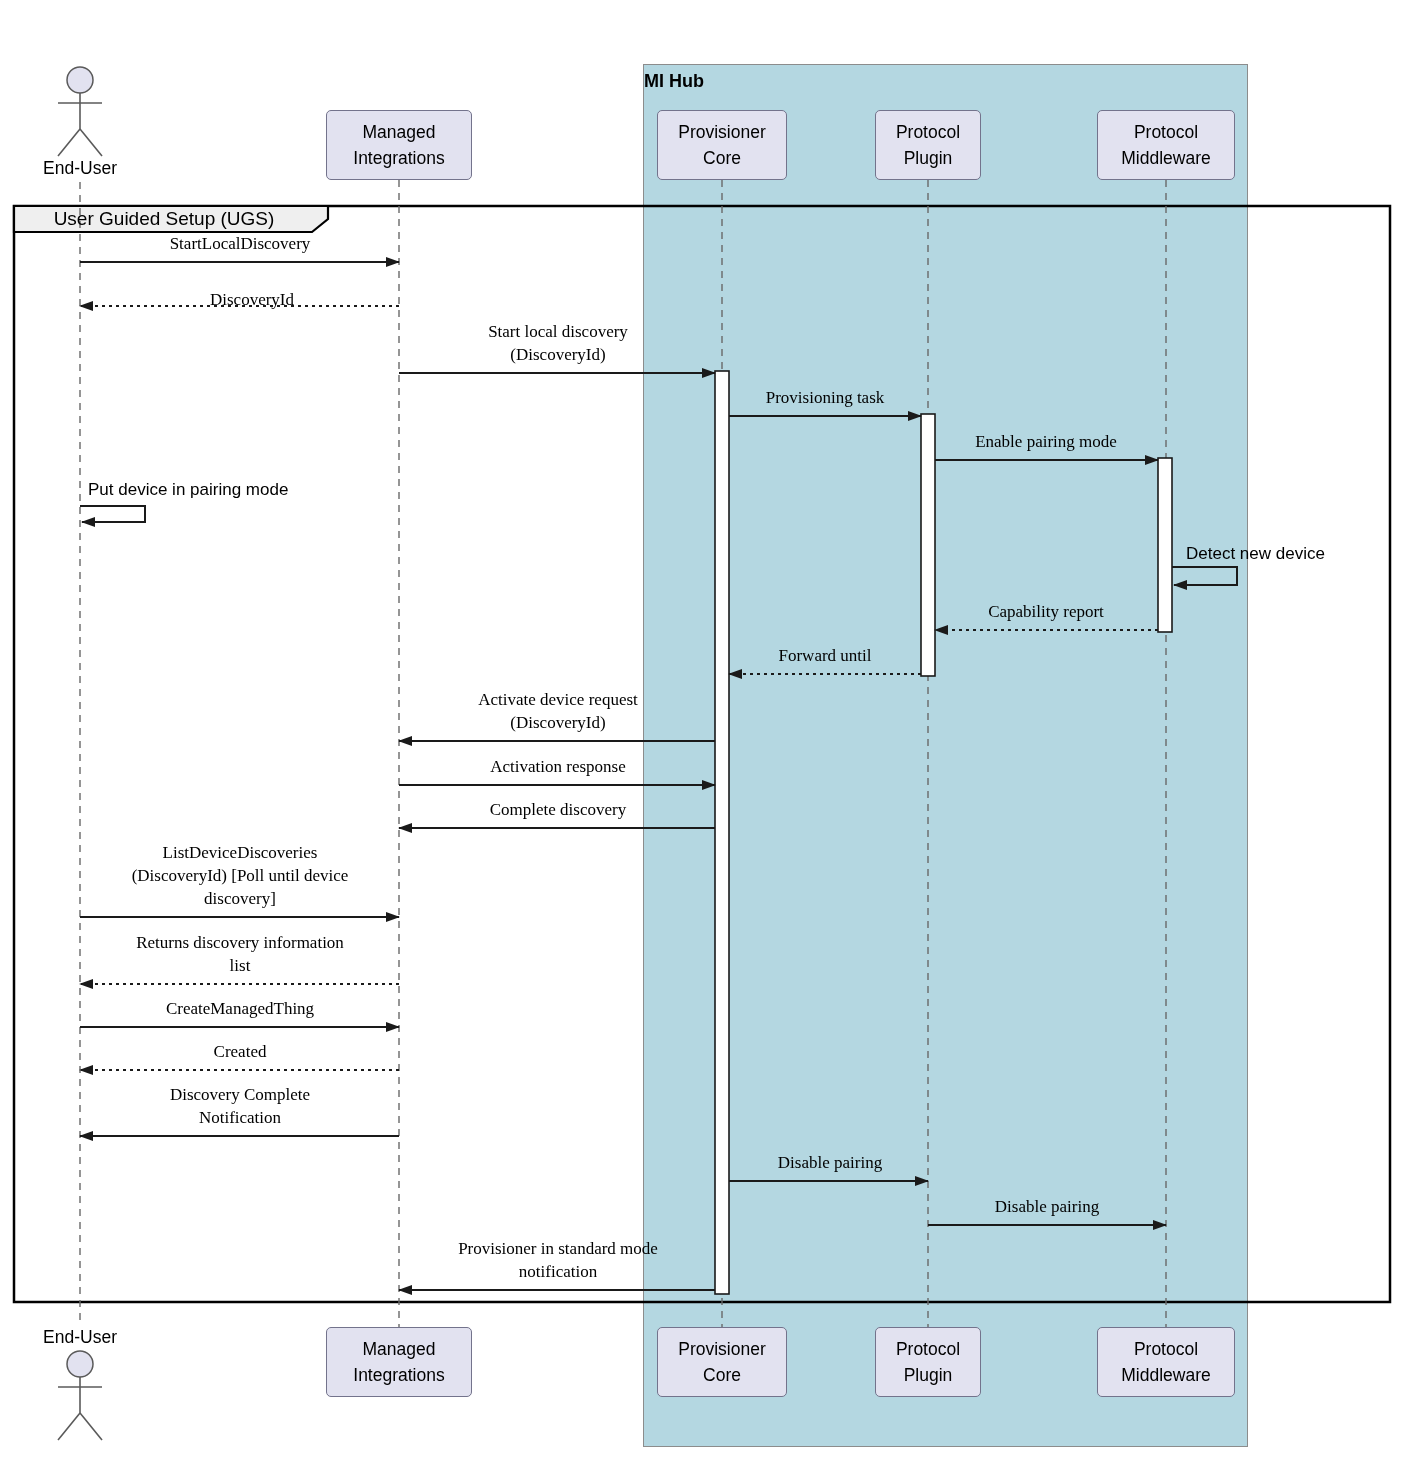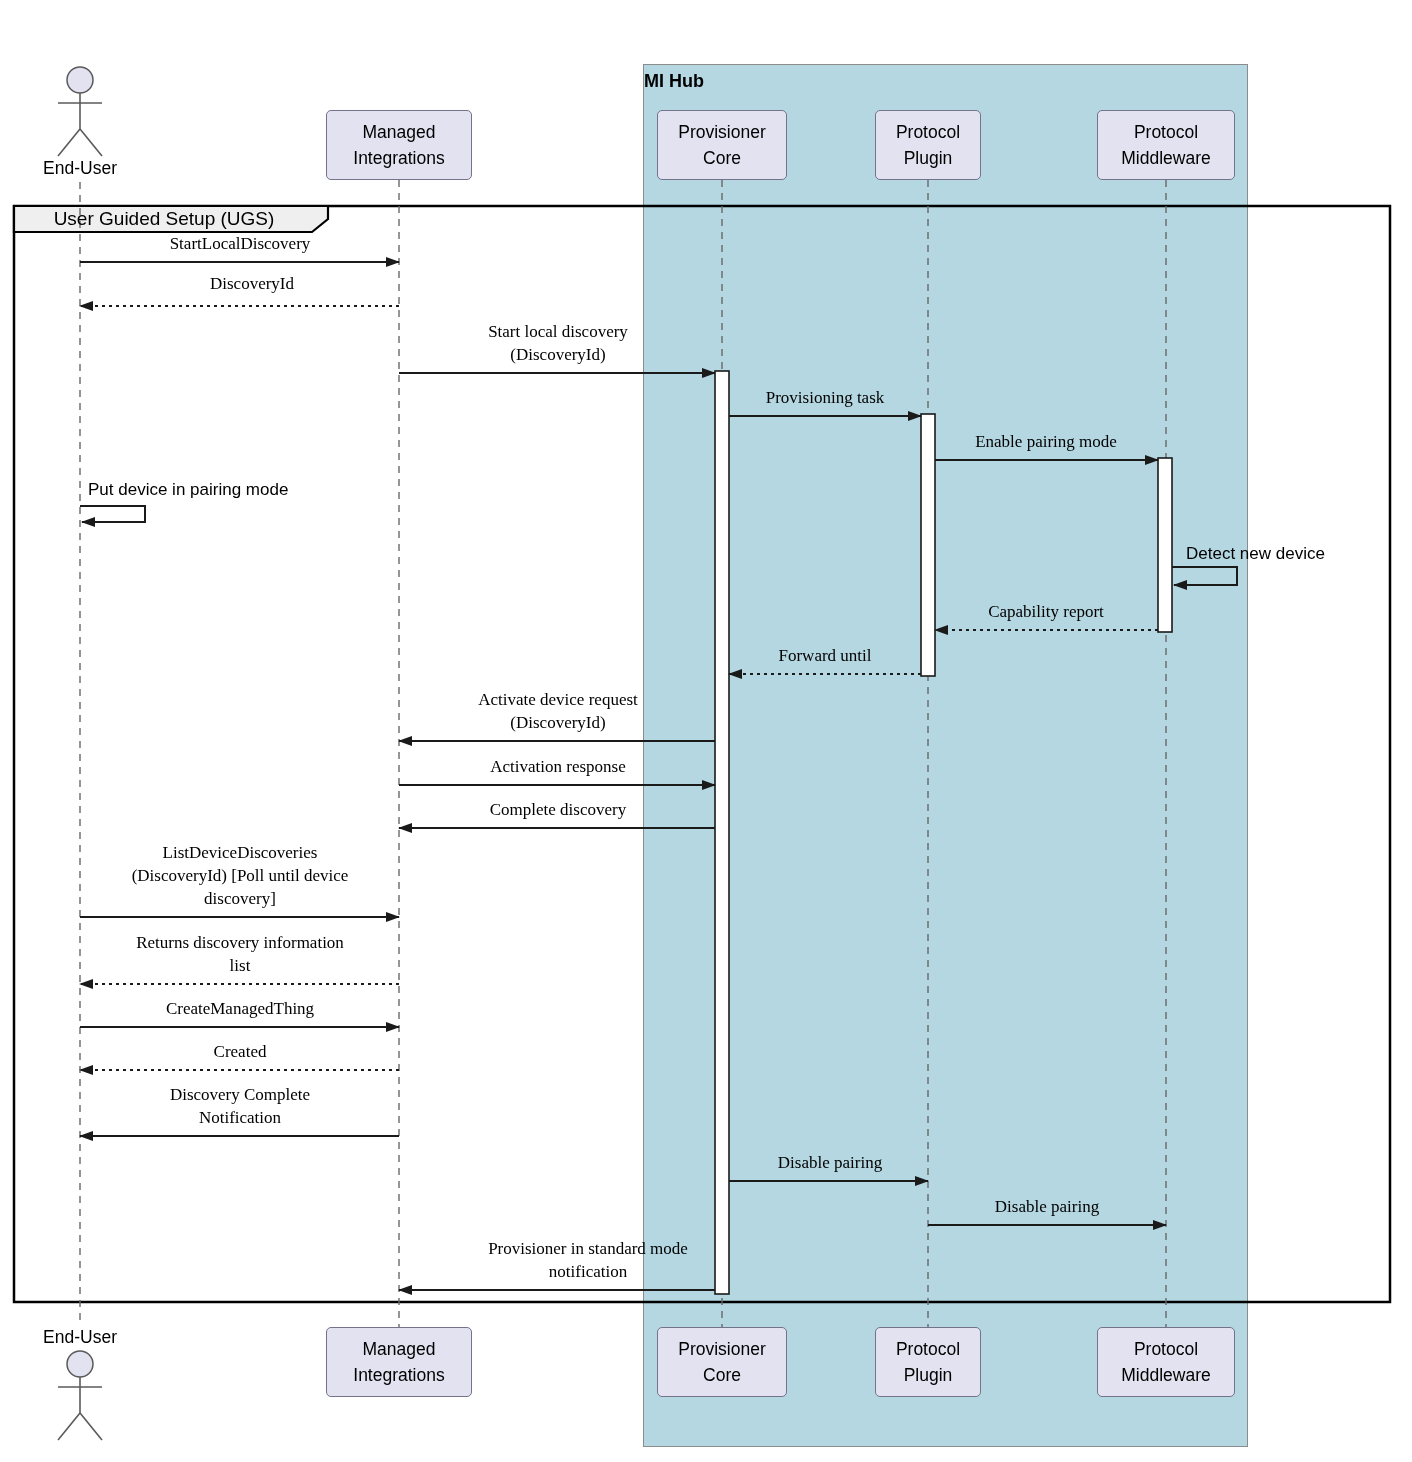--- a/index.html
+++ b/index.html
@@ -108,21 +108,21 @@
       <line x1="80" y1="1377" x2="80" y2="1413" stroke="#5a5a5a" stroke-width="1.6" fill="none"></line>
       <line x1="58" y1="1387" x2="102" y2="1387" stroke="#5a5a5a" stroke-width="1.6" fill="none"></line>
       <line x1="80" y1="1413" x2="58" y2="1440" stroke="#5a5a5a" stroke-width="1.6" fill="none"></line>
       <line x1="80" y1="1413" x2="102" y2="1440" stroke="#5a5a5a" stroke-width="1.6" fill="none"></line>
     </svg>
 
   <div class="frame-label" id="frame-label" style="left: 22px; top: 208px; width: 284px; text-align: center;">User Guided Setup (UGS)</div>
 
   <div id="labels-layer">
       <div class="msg-label centered" style="left: 240px; top: 232px;">StartLocalDiscovery</div>
-      <div class="msg-label centered" style="left: 240px; top: 272px; padding-left: 24px;">DiscoveryId</div>
+      <div class="msg-label centered" style="left: 240px; top: 288px; padding-left: 24px;">DiscoveryId</div>
       <div class="msg-label centered" style="left: 558px; top: 320px;">Start local discovery
 (DiscoveryId)</div>
       <div class="msg-label centered" style="left: 825px; top: 386px;">Provisioning task</div>
       <div class="msg-label centered" style="left: 1046px; top: 430px;">Enable pairing mode</div>
       <div class="msg-label centered" style="left: 1046px; top: 600px;">Capability report</div>
       <div class="msg-label centered" style="left: 825px; top: 644px;">Forward until</div>
       <div class="msg-label centered" style="left: 558px; top: 688px;">Activate device request
 (DiscoveryId)</div>
       <div class="msg-label centered" style="left: 558px; top: 755px;">Activation response</div>
       <div class="msg-label centered" style="left: 558px; top: 798px;">Complete discovery</div>
@@ -130,21 +130,21 @@
 (DiscoveryId) [Poll until device
 discovery]</div>
       <div class="msg-label centered" style="left: 240px; top: 931px;">Returns discovery information
 list</div>
       <div class="msg-label centered" style="left: 240px; top: 997px;">CreateManagedThing</div>
       <div class="msg-label centered" style="left: 240px; top: 1040px;">Created</div>
       <div class="msg-label centered" style="left: 240px; top: 1083px;">Discovery Complete
 Notification</div>
       <div class="msg-label centered" style="left: 830px; top: 1151px;">Disable pairing</div>
       <div class="msg-label centered" style="left: 1047px; top: 1195px;">Disable pairing</div>
-      <div class="msg-label centered" style="left: 588px; top: 1237px;">Provisioner in standard mode
+      <div class="msg-label centered" style="left: 558px; top: 1237px;">Provisioner in standard mode
 notification</div>
       <div class="msg-label" style="left: 88px; top: 478px;">Put device in pairing mode</div>
       <div class="msg-label" style="left: 1186px; top: 542px;">Detect new device</div>
     </div>
   <div id="nodes-layer">
       <div class="actor-label" style="left: 80px; top: 158px;">End-User</div>
       <div class="actor-label" style="left: 80px; top: 1327px;">End-User</div>
       <div class="p-box" style="left: 326px; top: 110px; width: 146px; height: 70px;">Managed
 Integrations</div>
       <div class="p-box" style="left: 326px; top: 1327px; width: 146px; height: 70px;">Managed

